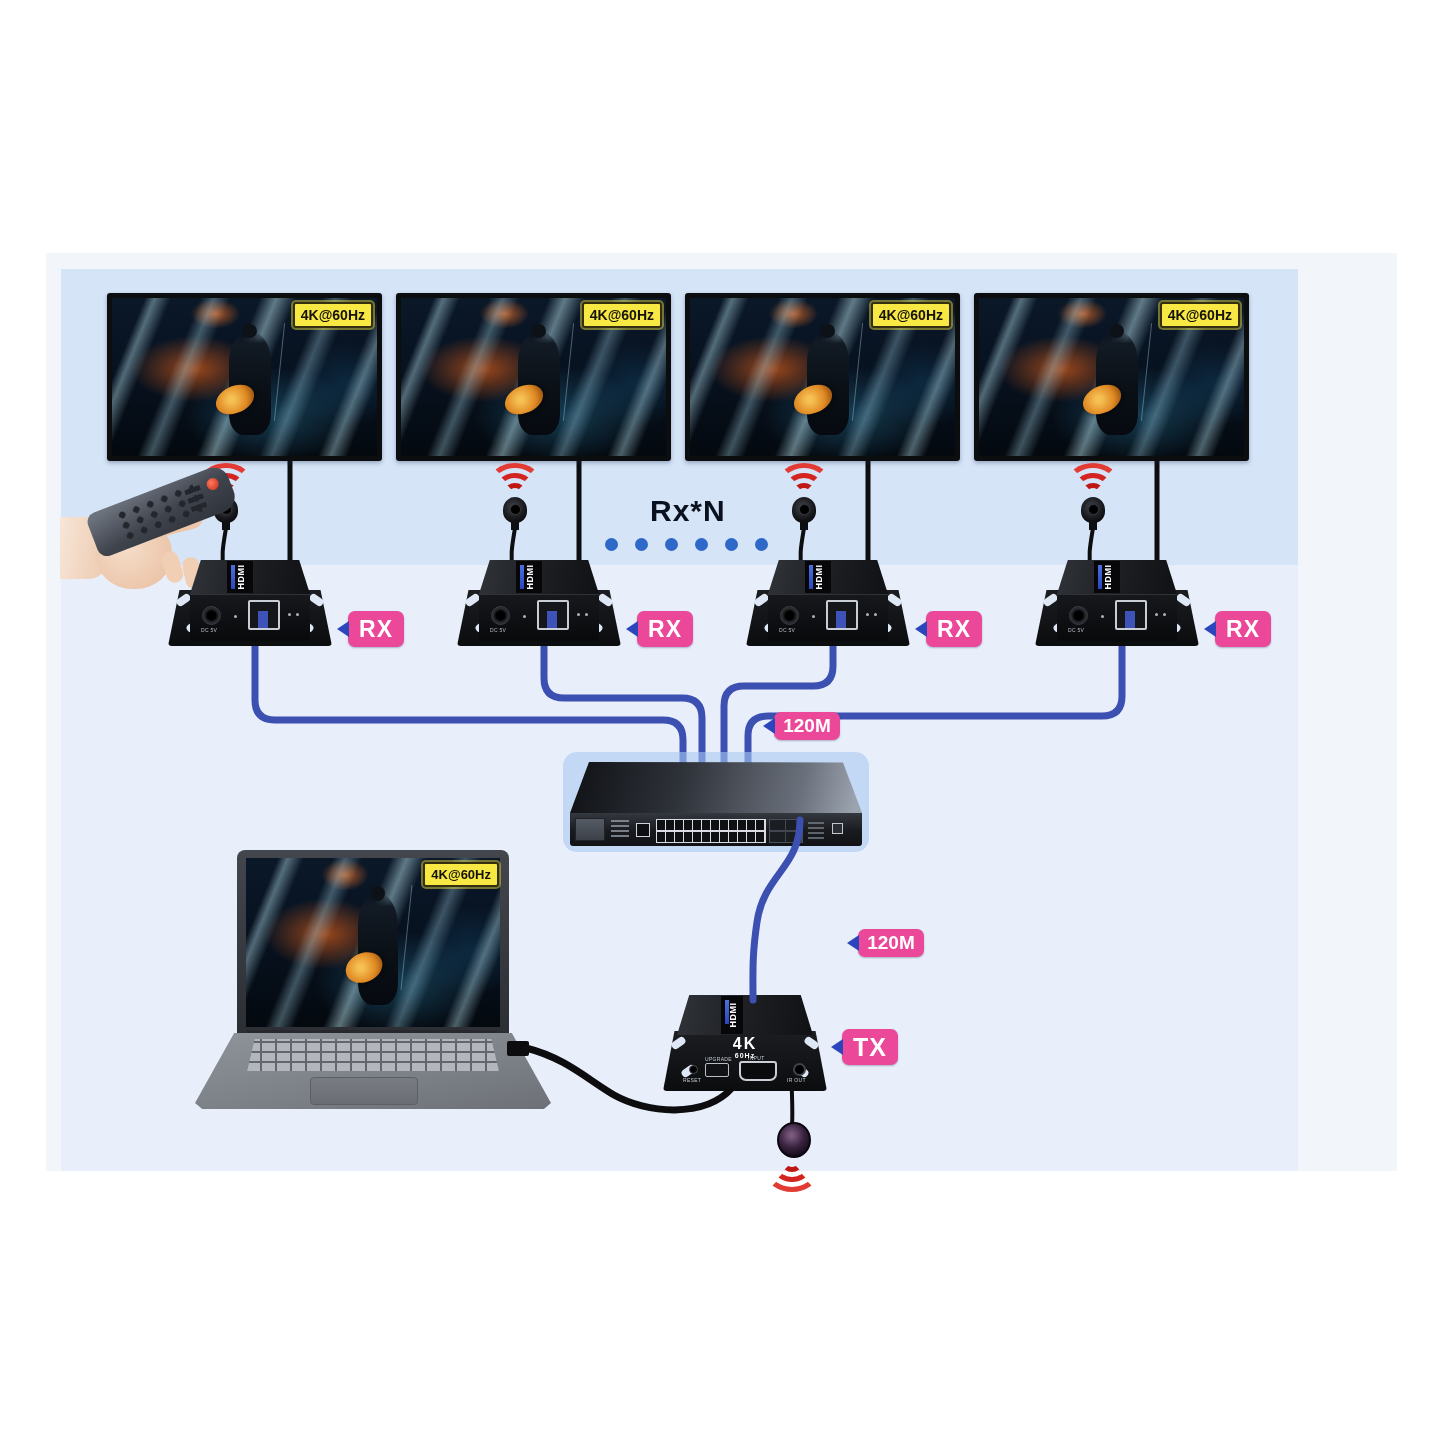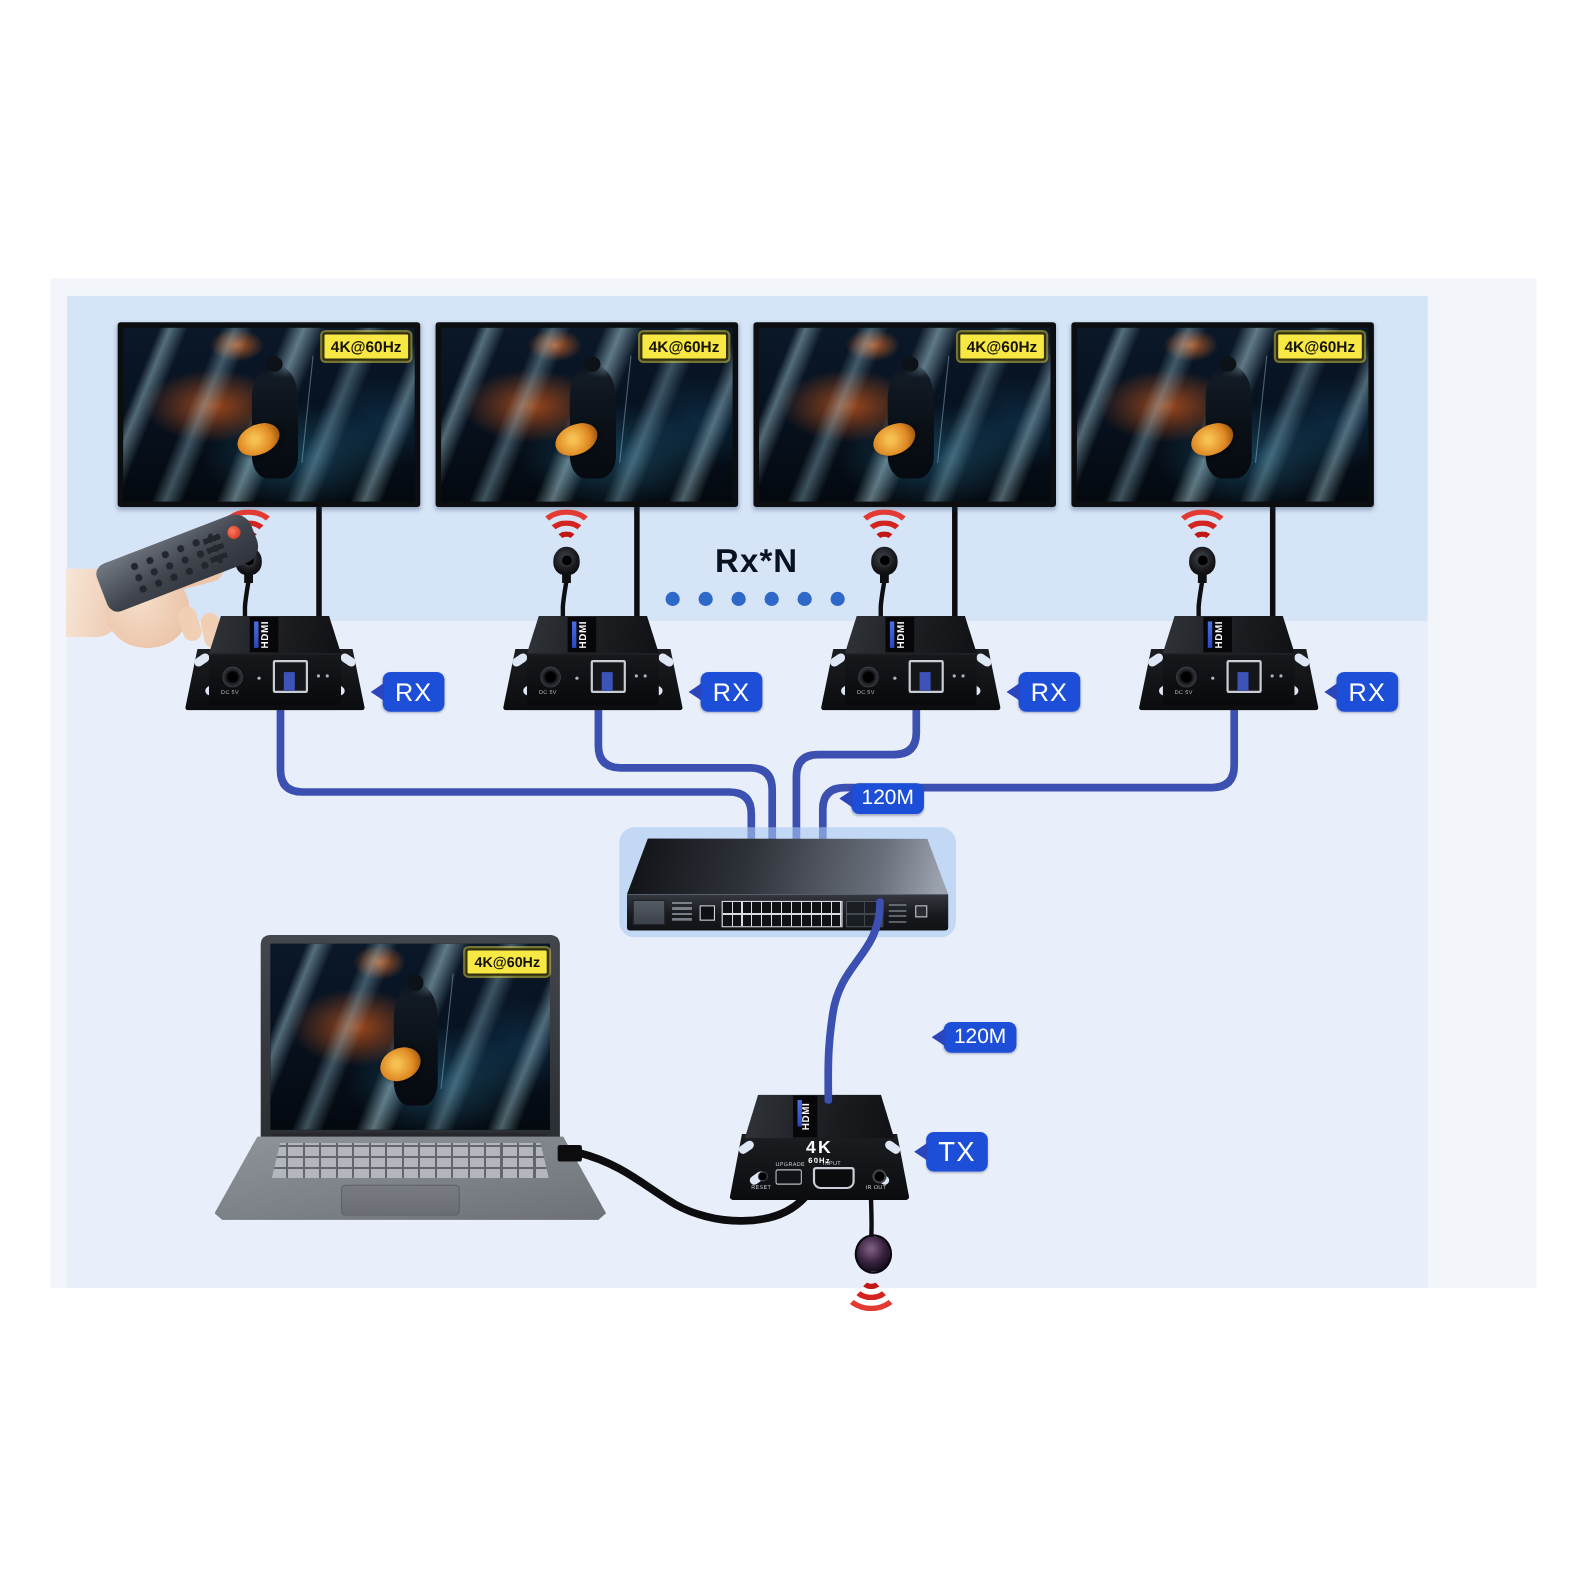--- a/index.html
+++ b/index.html
@@ -81,22 +81,22 @@
       background:linear-gradient(#17181c,#08090b);border-top:1px solid #2e3137;}
   .dcjack{position:absolute;left:12px;top:11px;width:17px;height:17px;border-radius:50%;
       background:radial-gradient(circle,#000 35%,#2a2c31 60%,#101113);border:1px solid #3b3e44;}
   .dc-label{position:absolute;left:11px;top:32px;font-size:5px;color:#b9bec6;letter-spacing:.3px;}
   .rj45{position:absolute;left:58px;top:5px;width:28px;height:26px;background:#14161a;
       border:2px solid #c9ced6;border-radius:2px;}
   .rj45 .plug{position:absolute;left:8px;top:9px;width:10px;height:17px;background:#3e53b8;}
   .led{position:absolute;width:3px;height:3px;border-radius:50%;background:#aeb4bd;}
 
   
-  .tag{position:absolute;display:flex;align-items:center;justify-content:center;background:#1d4ed8;
-      color:#fff;font-weight:normal;border-radius:7px;z-index:6;box-shadow:0 1px 2px rgba(20,30,80,.3);}
+  .tag{position:absolute;display:flex;align-items:center;justify-content:center;background:#ec4899;
+      color:#fff;font-weight:bold;border-radius:7px;z-index:6;box-shadow:0 1px 2px rgba(20,30,80,.3);}
   .tag::before{content:"";position:absolute;left:-11px;top:50%;transform:translateY(-50%);
       border:8px solid transparent;border-right:12px solid #2b46bd;border-left:none;}
   .group .tag-rx{left:247px;top:342px;width:56px;height:36px;font-size:23px;letter-spacing:1px;}
   #tag-120-top{left:774px;top:712px;width:66px;height:28px;font-size:19px;}
   #tag-120-bottom{left:858px;top:929px;width:66px;height:28px;font-size:19px;}
   #tag-tx{left:842px;top:1029px;width:56px;height:36px;font-size:25px;letter-spacing:1px;}
   #tag-switch{position:absolute;left:884px;top:777px;width:174px;height:52px;display:flex;align-items:center;
       justify-content:center;background:#0a0a0b;color:#fff;border-radius:10px;font-size:30px;
       font-weight:bold;z-index:6;}
   #tag-switch::before{content:"";position:absolute;left:-15px;top:50%;transform:translateY(-50%);

